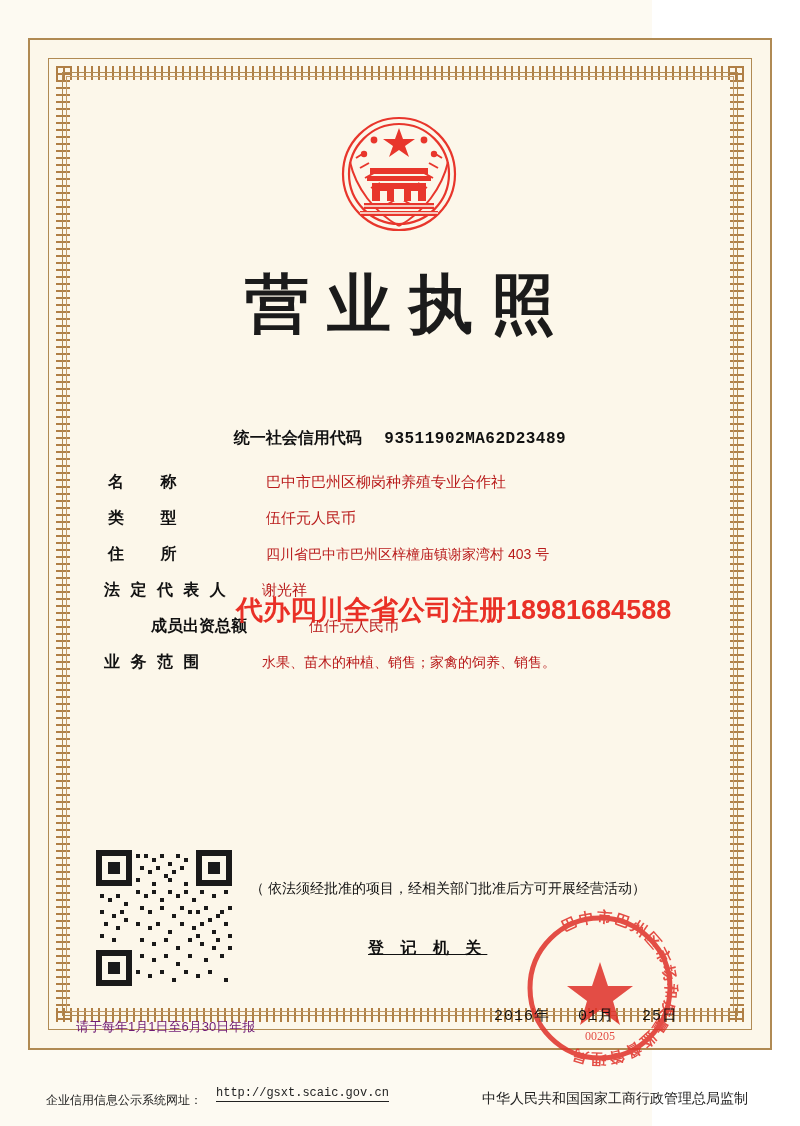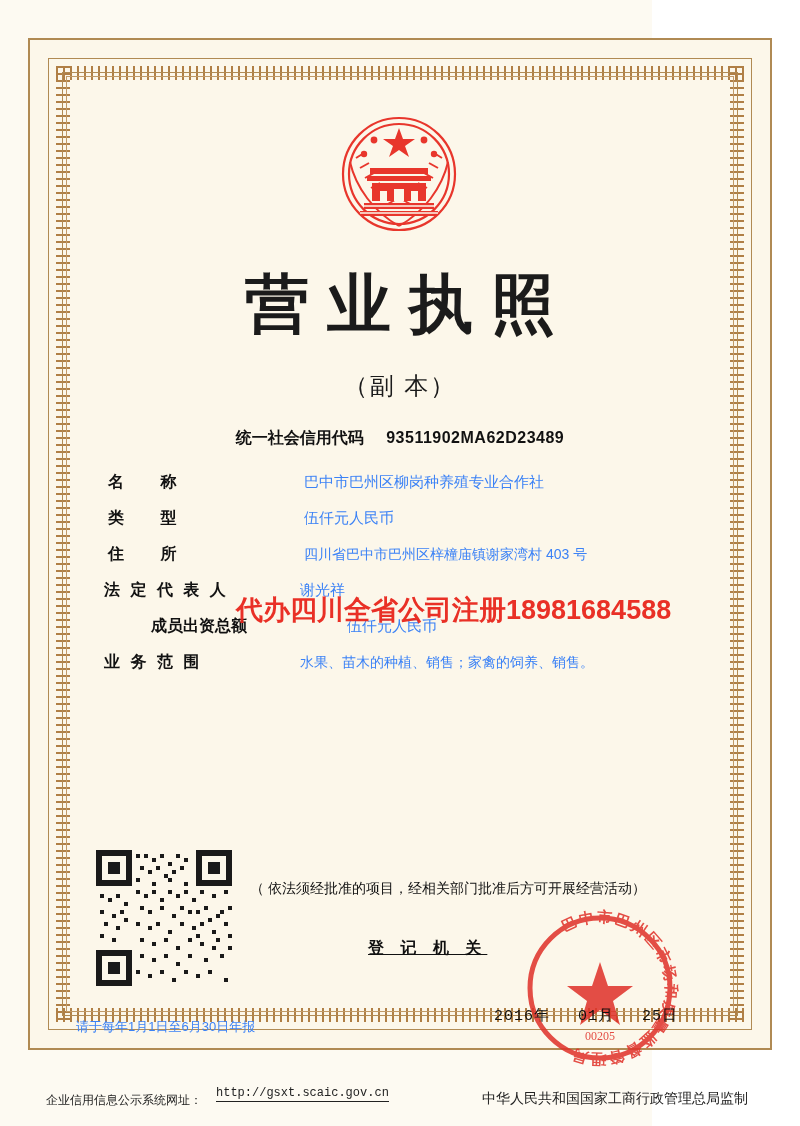--- a/index.html
+++ b/index.html
@@ -108,54 +108,53 @@
     position: absolute;
     left: 0;
     top: 428px;
     width: 800px;
     text-align: center;
     font-size: 16px;
     font-weight: bold;
     color: #111;
   }
   .credit-row .code {
-    font-family: Liberation Sans, sans-serif;
+    font-family: Liberation Mono, monospace;
     font-weight: bold;
     letter-spacing: 0.5px;
     margin-left: 18px;
   }
 
   
   .fields {
     position: absolute;
     left: 104px;
     top: 472px;
     width: 600px;
   }
   .frow {
     display: flex;
     align-items: baseline;
     height: 36px;
-    gap: 38px;
   }
   .flabel {
     width: 158px;
     flex: 0 0 158px;
     font-size: 16px;
     font-weight: bold;
     color: #111;
     letter-spacing: 0;
     white-space: nowrap;
   }
   .flabel.sp2 { letter-spacing: 16px; padding-left: 4px; }
   .flabel.sp4 { letter-spacing: 3px; }
   .flabel.sp5 { letter-spacing: 0px; margin-left: 47px; }
   .fvalue {
     font-size: 15px;
-    color: #3b82f6;
+    color: #b91c1c;
     white-space: nowrap;
   }
   .fvalue.small { font-size: 14px; }
 
   
   .ad-text {
     position: absolute;
     left: 236px;
     top: 592px;
     font-size: 27px;
@@ -216,21 +215,21 @@
     white-space: nowrap;
     font-family: Liberation Mono, monospace;
   }
   .bottom-date .u { padding: 0 14px; }
 
   .annual {
     position: absolute;
     left: 76px;
     top: 1018px;
     font-size: 13px;
-    color: #3b82f6;
+    color: #701a75;
     white-space: nowrap;
   }
 
   
   .footer-left {
     position: absolute;
     left: 46px;
     top: 1092px;
     font-size: 12px;
     color: #222;
@@ -298,21 +297,20 @@
         <rect x="46" y="81" width="7" height="10"></rect>
         <rect x="77" y="81" width="7" height="10"></rect>
       </g>
       <g stroke="#fcf7ea" stroke-width="1.4">
         <path d="M30 96 h70 M26 103 h78"></path>
       </g>
     </svg>
   </div>
 
   <div class="title">营业执照</div>
-  <div class="subtitle">（副  本）</div>
 
   <div class="credit-row">
     <span>统一社会信用代码</span>
     <span class="code">93511902MA62D23489</span>
   </div>
 
   <div class="fields">
     <div class="frow">
       <div class="flabel sp2">名        称</div>
       <div class="fvalue">巴中市巴州区柳岗种养殖专业合作社</div>

